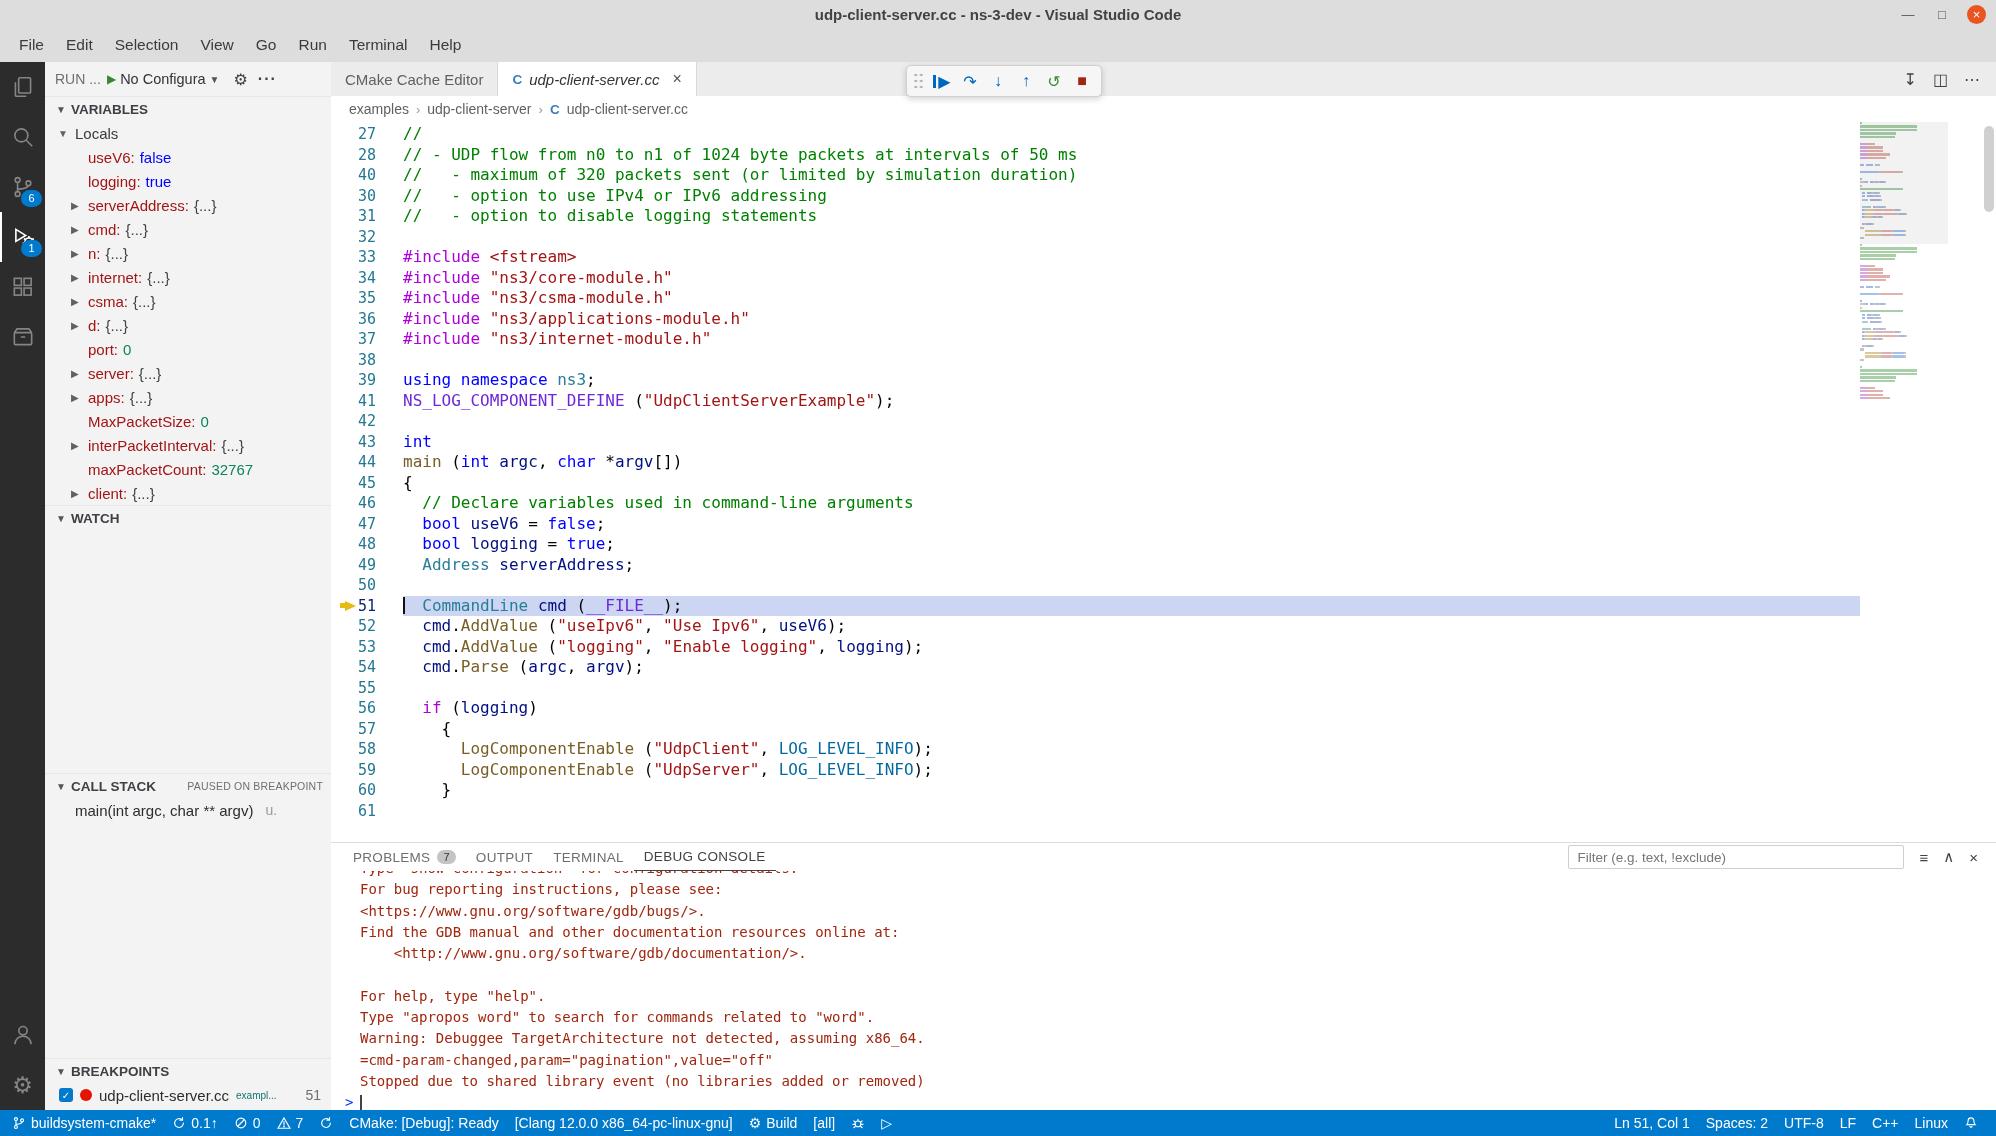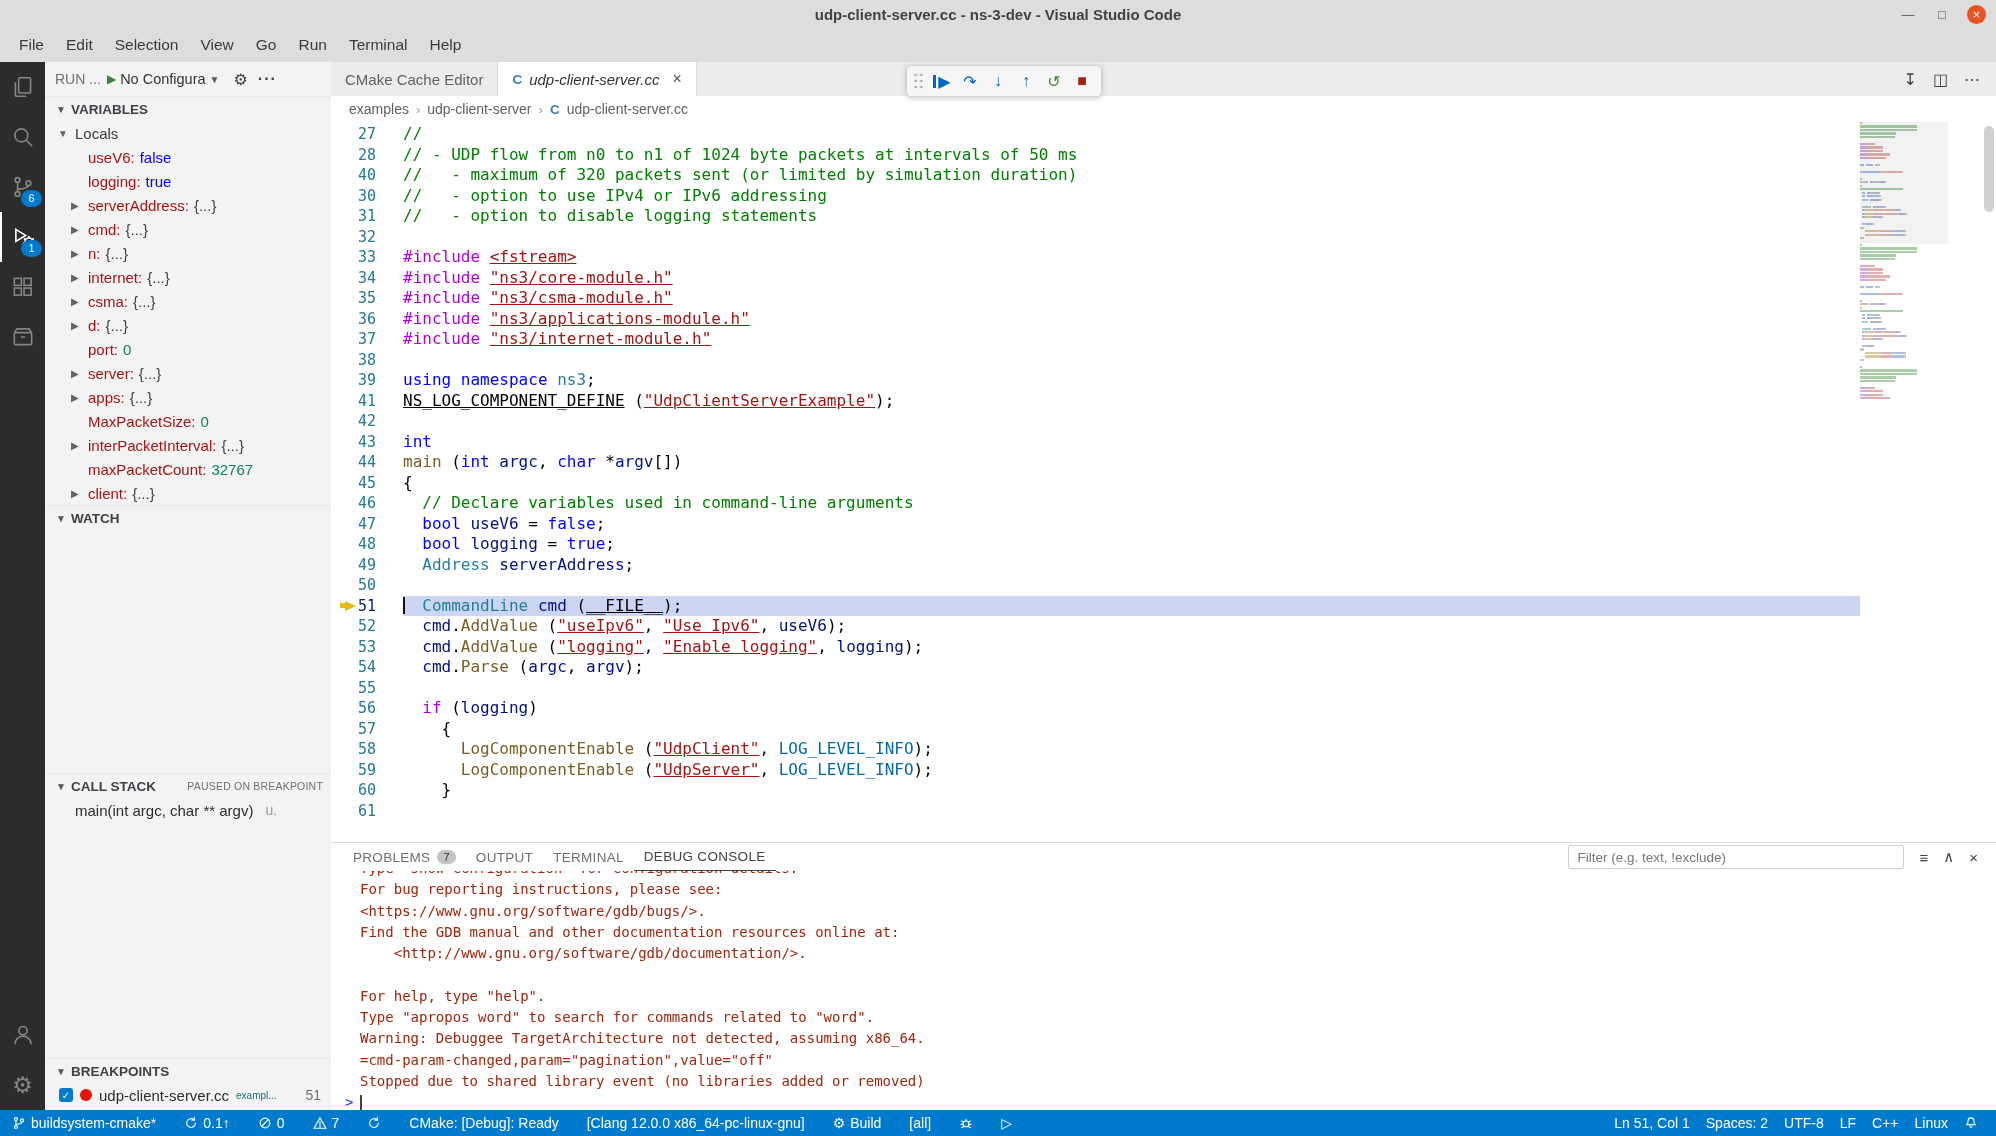--- a/index.html
+++ b/index.html
@@ -93,23 +93,23 @@
   .code-line{display:flex;height:20.5px;white-space:pre;}
   .gutter{flex:none;width:72px;padding-right:27px;box-sizing:border-box;text-align:right;position:relative;}
   .ln{color:#237893;font-size:15px;}
   .code-line.hl .ln{color:#0b216f;}
   .ct{flex:1;position:relative;}
   .code-line.hl .ct{background:#ccd5f2;}
   .caret{position:absolute;left:0;top:1.5px;width:1.6px;height:17px;background:#111;}
   .dbg-arrow{position:absolute;left:14px;top:5px;width:0;height:0;
              border-left:11px solid #e8b913;border-top:5.5px solid transparent;border-bottom:5.5px solid transparent;}
   .dbg-arrow::before{content:"";position:absolute;left:-16px;top:-2.5px;width:6px;height:5px;background:#e8b913;}
-  .tk-cm{color:#008000;} .tk-pp{color:#af00db;} .tk-str{color:#a31515;text-decoration:underline;} .tk-kw{color:#0000ff;}
+  .tk-cm{color:#008000;} .tk-pp{color:#af00db;} .tk-str{color:#a31515;} .tk-kw{color:#0000ff;}
   .tk-ctl{color:#af00db;} .tk-ty{color:#267f99;} .tk-fn{color:#795e26;} .tk-var{color:#001080;}
-  .tk-mac{color:#000000;text-decoration:underline;} .tk-const{color:#0369a1;} .tk-pl{color:#000;}
+  .tk-mac{color:#6d28d9;} .tk-const{color:#0369a1;} .tk-pl{color:#000;}
 
   .minimap{position:absolute;top:0;right:48px;width:88px;bottom:0;overflow:hidden;}
   .mm-line{height:2.2px;margin-bottom:1.3px;white-space:nowrap;font-size:0;}
   .mm-line span{display:inline-block;height:2.2px;vertical-align:top;}
   .mm-slider{position:absolute;top:0;left:0;right:0;height:122px;background:rgba(0,0,0,.05);}
   .vscroll{position:absolute;top:4px;right:2px;width:10px;height:86px;background:rgba(100,100,100,.3);border-radius:5px;}
 
   
   .panel{position:absolute;left:0;right:0;bottom:0;height:267px;background:#fff;border-top:1px solid #ddd;}
   .panel-tabs{height:28px;display:flex;align-items:center;padding:0 12px;gap:4px;}
@@ -125,21 +125,21 @@
   .console{position:absolute;top:28px;left:0;right:0;bottom:0;overflow:hidden;
            font-family:"DejaVu Sans Mono",monospace;font-size:14px;line-height:21.3px;color:#a1260d;}
   .console-line{padding-left:29px;white-space:pre;}
   .clip-top{margin-top:-13px;}
   .prompt-row{padding-left:14px;color:#0431fa;display:flex;align-items:center;}
   .prompt-caret{width:1.5px;height:15px;background:#444;margin-left:7px;}
 
   
   .statusbar{position:absolute;left:0;right:0;bottom:0;height:26px;background:#007acc;color:#fff;
              display:flex;align-items:center;font-size:14px;}
-  .sb-left{display:flex;height:100%;align-items:center;padding-left:4px;gap:12px;}
+  .sb-left{display:flex;height:100%;align-items:center;padding-left:4px;}
   .sb-right{margin-left:auto;display:flex;height:100%;align-items:center;padding-right:10px;}
   .sb-item{display:flex;align-items:center;gap:5px;padding:0 8px;height:100%;white-space:nowrap;}
   .sb-icon{display:flex;align-items:center;font-size:14px;}
   .sb-icon svg{width:14px;height:14px;stroke:currentColor;fill:none;stroke-width:1.3;stroke-linecap:round;}
 </style>
 </head>
 <body>
 
 <div class="app">
 

